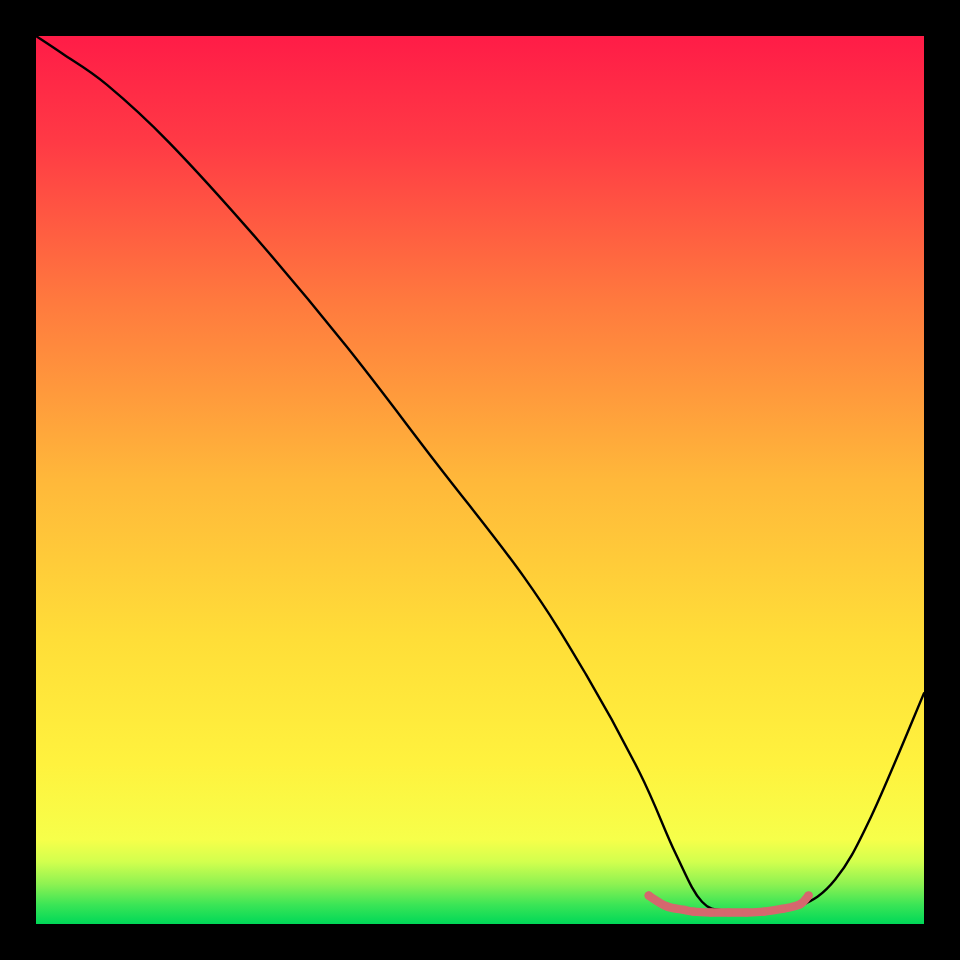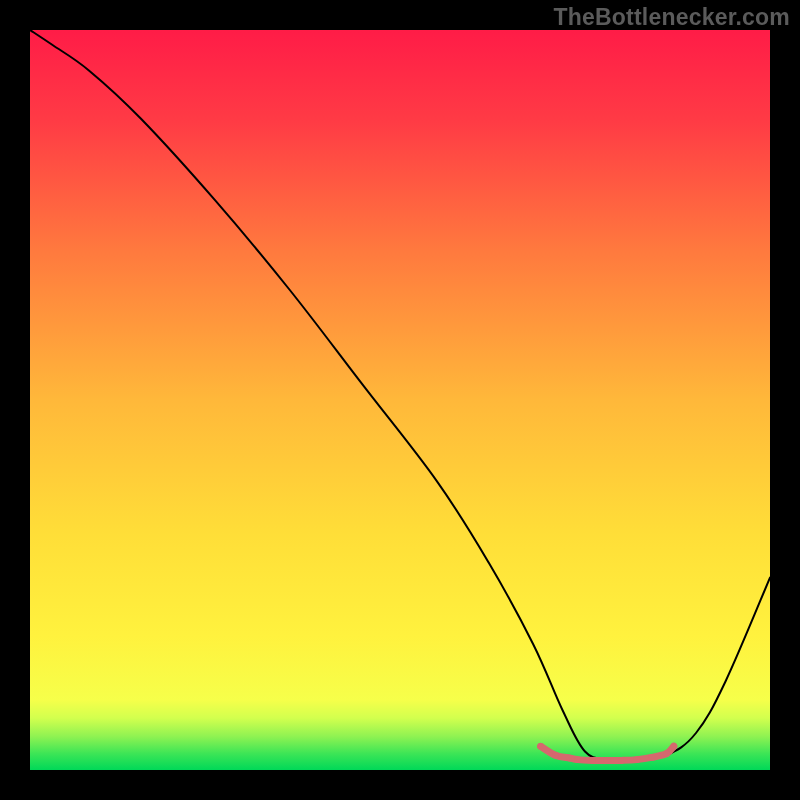--- a/index.html
+++ b/index.html
@@ -26,21 +26,20 @@
     top: 30px;
     width: 740px;
     height: 740px;
   }
   .plot svg { display: block; }
 </style>
 </head>
 <body>
 
 <div class="container">
-  <div class="watermark">TheBottlenecker.com</div>
   <div class="plot">
     <svg id="chart-svg" width="740" height="740" viewBox="0 0 740 740">
         <defs>
           <linearGradient id="bg-grad" x1="0" y1="0" x2="0" y2="1">
             <stop offset="0%" stop-color="#ff1c47"></stop>
             <stop offset="12%" stop-color="#ff3a45"></stop>
             <stop offset="30%" stop-color="#ff7a3e"></stop>
             <stop offset="50%" stop-color="#ffb83a"></stop>
             <stop offset="68%" stop-color="#ffde38"></stop>
             <stop offset="82%" stop-color="#fff23e"></stop>

